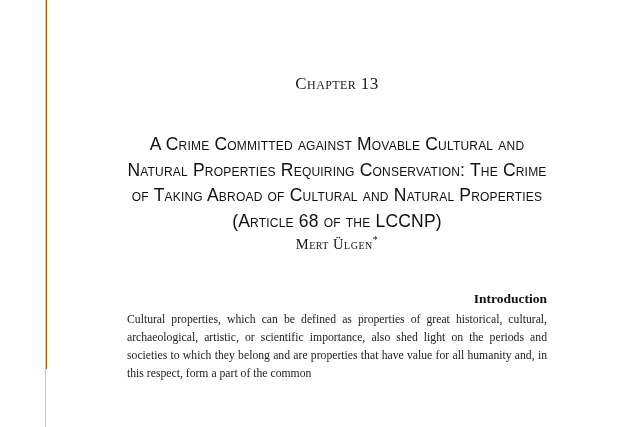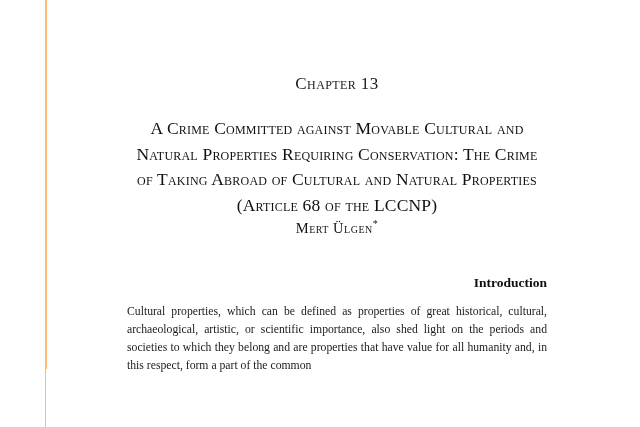--- a/index.html
+++ b/index.html
@@ -12,21 +12,21 @@
     background: #ffffff;
     font-family: "Liberation Serif", serif;
     overflow: hidden;
   }
 
   
   .viewport {
     position: relative;
     width: 640px;
     height: 369px;
-    background: #fdba74;
+    background: #a16207;
   }
 
   .gutter {
     position: absolute;
     left: 0;
     top: 0;
     width: 46px;
     height: 427px;
     background: #ffffff;
     border-right: 1px solid #c8c8c8;
@@ -54,28 +54,28 @@
     margin-top: 74px;
     text-align: center;
     font-size: 17px;
     letter-spacing: 0.4px;
     color: #1a1a1a;
     font-variant: small-caps;
     font-family: "Liberation Serif", serif;
   }
 
   .doc-title {
-    margin-top: 22px;
+    margin-top: 38px;
     text-align: center;
     font-size: 17.5px;
     line-height: 1.46;
     color: #101010;
     font-variant: small-caps;
     letter-spacing: 0.2px;
-    font-family: Liberation Serif, serif;
+    font-family: Liberation Sans, sans-serif;
   }
 
   .author {
     text-align: center;
     font-size: 14.5px;
     color: #151515;
     font-variant: small-caps;
     letter-spacing: 0.5px;
   }
   .author .footnote-mark {
@@ -86,21 +86,21 @@
 
   .section-heading {
     margin-top: 38px;
     text-align: right;
     font-size: 13.5px;
     font-weight: bold;
     color: #101010;
   }
 
   .body-text {
-    margin-top: 12px;
+    margin-top: 4px;
     font-size: 11.7px;
     line-height: 1.55;
     text-align: justify;
     color: #1b1b1b;
     hyphens: none;
   }
 </style>
 </head>
 <body>
 

